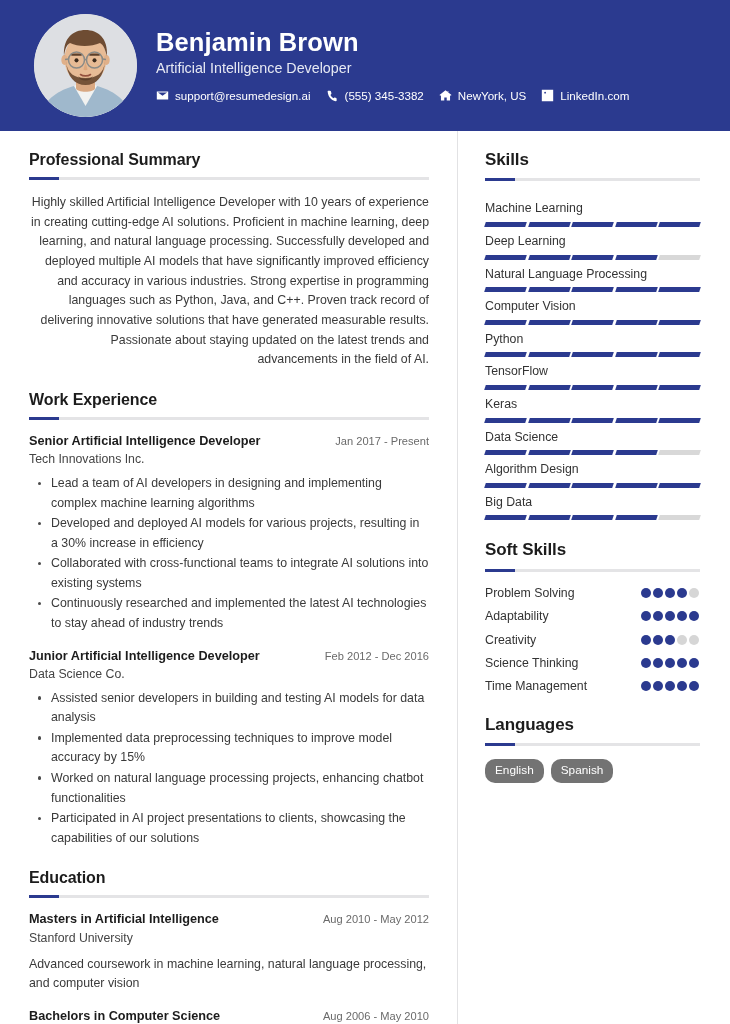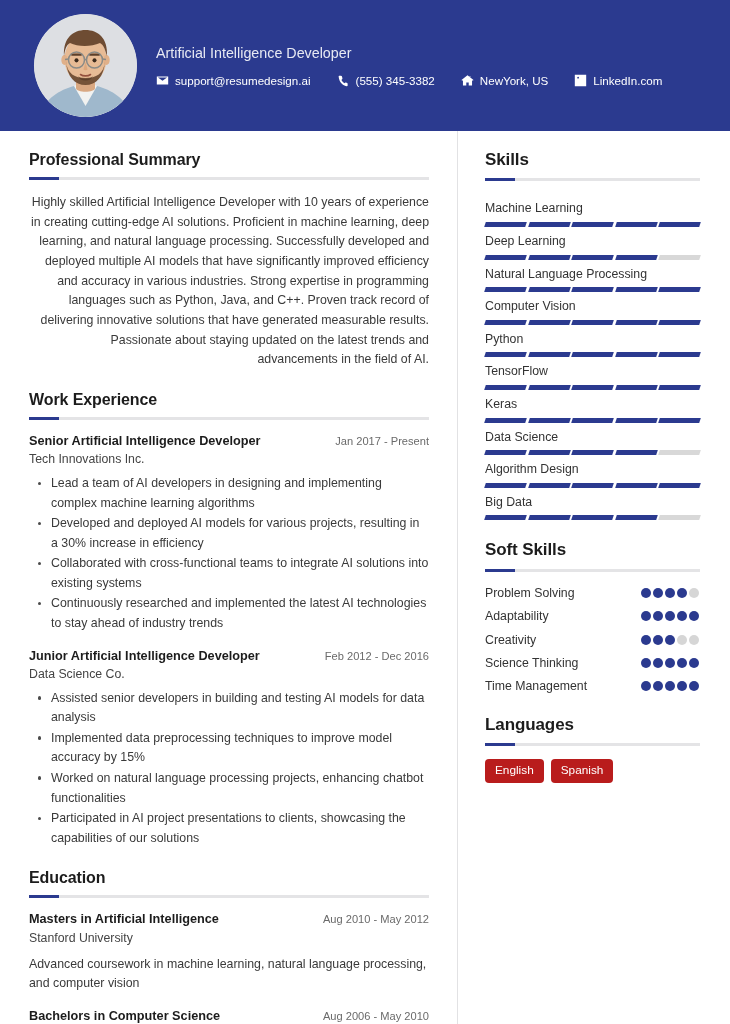--- a/index.html
+++ b/index.html
@@ -62,21 +62,21 @@
     color: #e7e9f3;
     margin-top: 3px;
     line-height: 1.2;
     font-weight: 400;
   }
 
   .contact-row {
     display: flex;
     align-items: center;
     margin-top: 11px;
-    gap: 26px;
+    gap: 15px;
     flex-wrap: nowrap;
   }
 
   .contact-item {
     display: flex;
     align-items: center;
     gap: 6px;
     color: #ffffff;
     font-size: 11.6px;
     white-space: nowrap;
@@ -282,25 +282,25 @@
   .dot.on { background: #2b3a8f; }
 
   
   .lang-list {
     display: flex;
     gap: 7px;
     flex-wrap: wrap;
   }
 
   .lang-chip {
-    background: #b91c1c;
+    background: #737373;
     color: #ffffff;
     font-size: 11.8px;
     padding: 4px 10px 5px 10px;
-    border-radius: 4px;
+    border-radius: 10px;
     line-height: 1.25;
   }
 </style>
 </head>
 <body>
 
 <div class="page">
 
   <header class="header">
 
@@ -342,20 +342,21 @@
           <ellipse cx="60.5" cy="46.3" rx="2" ry="2.1" fill="#3b2a1d"></ellipse>
 
           <path d="M51.5 48 L49.5 55.5 C50.5 56.6 52.5 56.6 53.5 55.5 Z" fill="#d9a176" opacity="0.75"></path>
 
           <path d="M46.5 60.5 C49 62.3 54 62.3 56.5 60.5" stroke="#94523f" stroke-width="1.6" fill="none" stroke-linecap="round"></path>
         </g>
       </svg>
     </div>
 
     <div class="header-text">
+      <div class="name">Benjamin Brown</div>
       <div class="job-title">Artificial Intelligence Developer</div>
 
       <div class="contact-row">
 
         <div class="contact-item">
           <span class="ci-icon">
             <svg viewBox="0 0 16 16">
                 <path d="M1 3h14v10H1V3zm1.4 1.2L8 8.3l5.6-4.1H2.4z"></path>
               </svg>
           </span>

